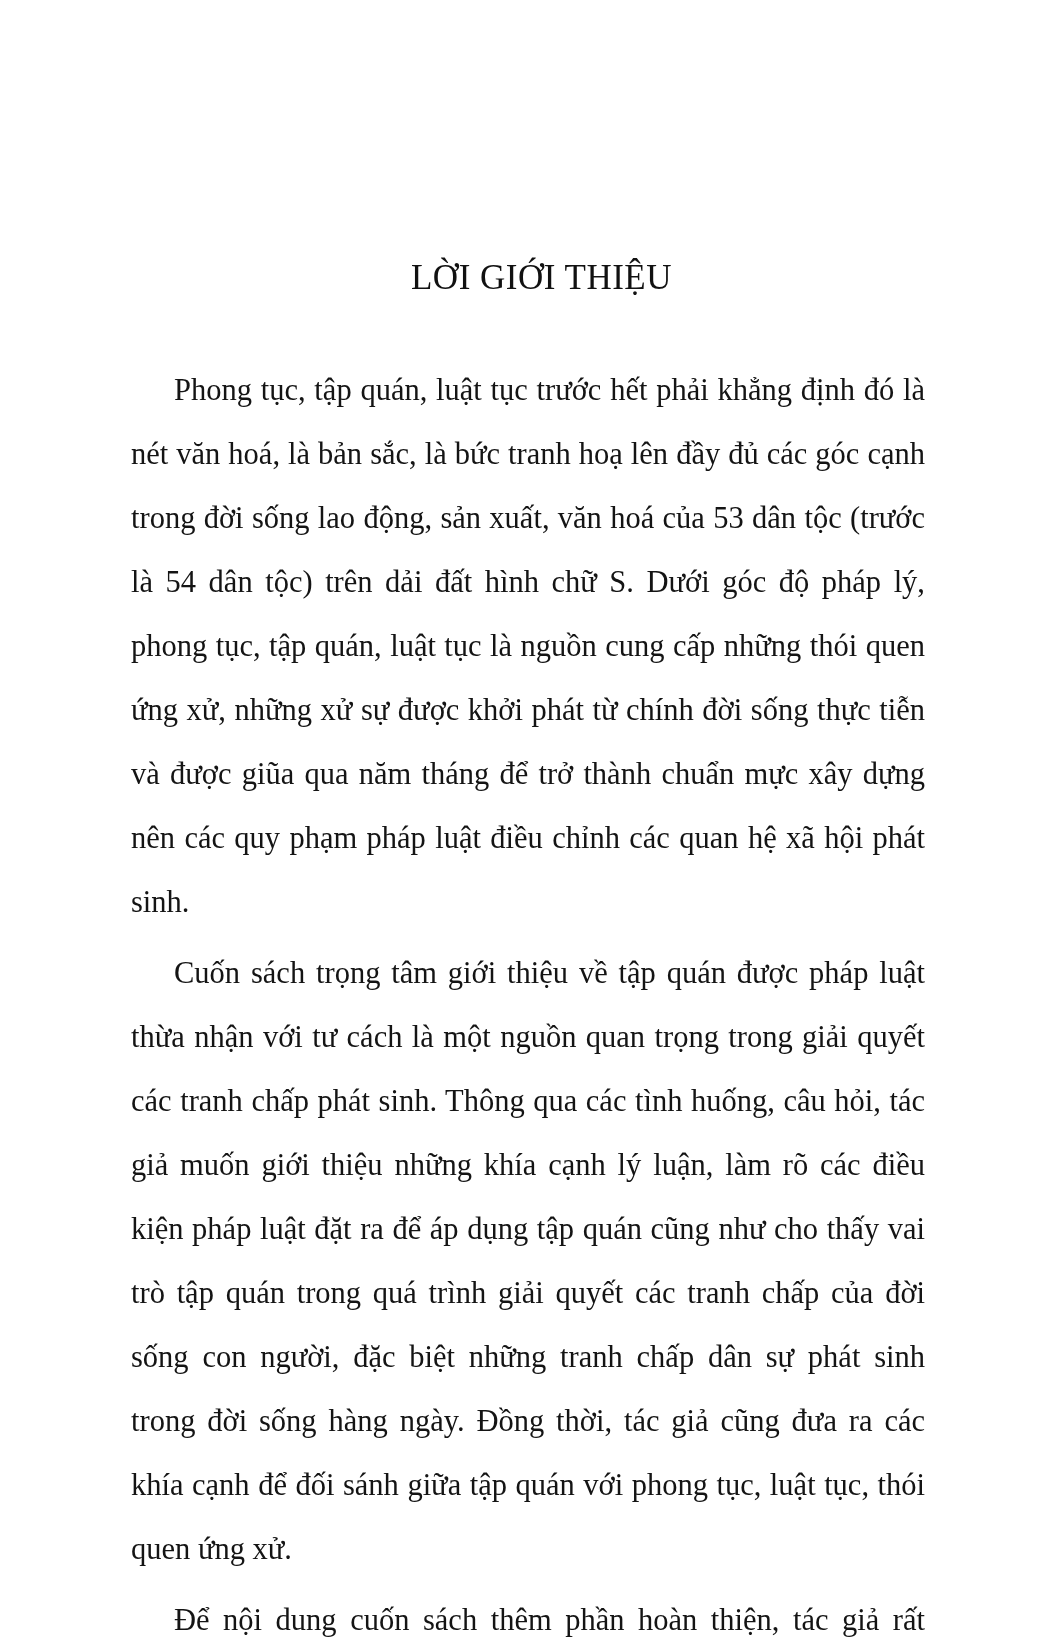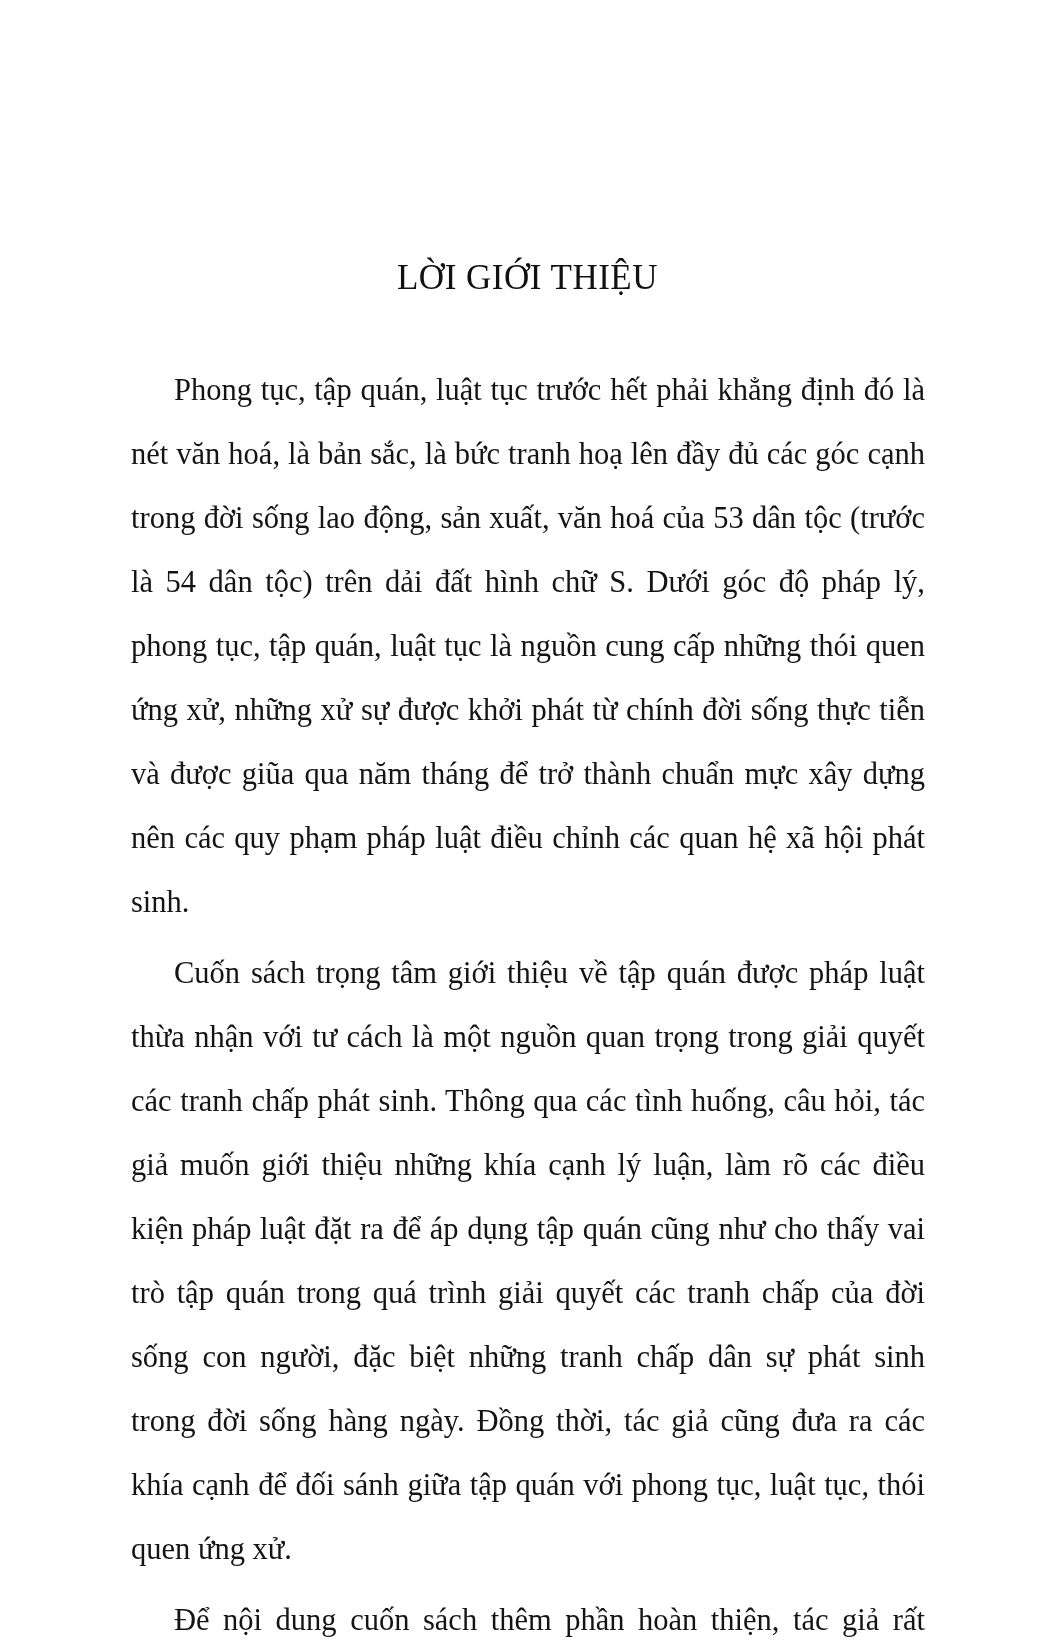--- a/index.html
+++ b/index.html
@@ -16,21 +16,21 @@
   .page {
     position: relative;
     width: 1040px;
     height: 1646px;
     background: #ffffff;
     overflow: hidden;
   }
   .page-title {
     position: absolute;
     top: 258px;
-    left: 130px;
+    left: 144px;
     width: 795px;
     text-align: center;
     font-size: 35px;
     font-weight: 400;
     letter-spacing: 0.5px;
     white-space: nowrap;
     color: #111111;
   }
   .body-text {
     position: absolute;

